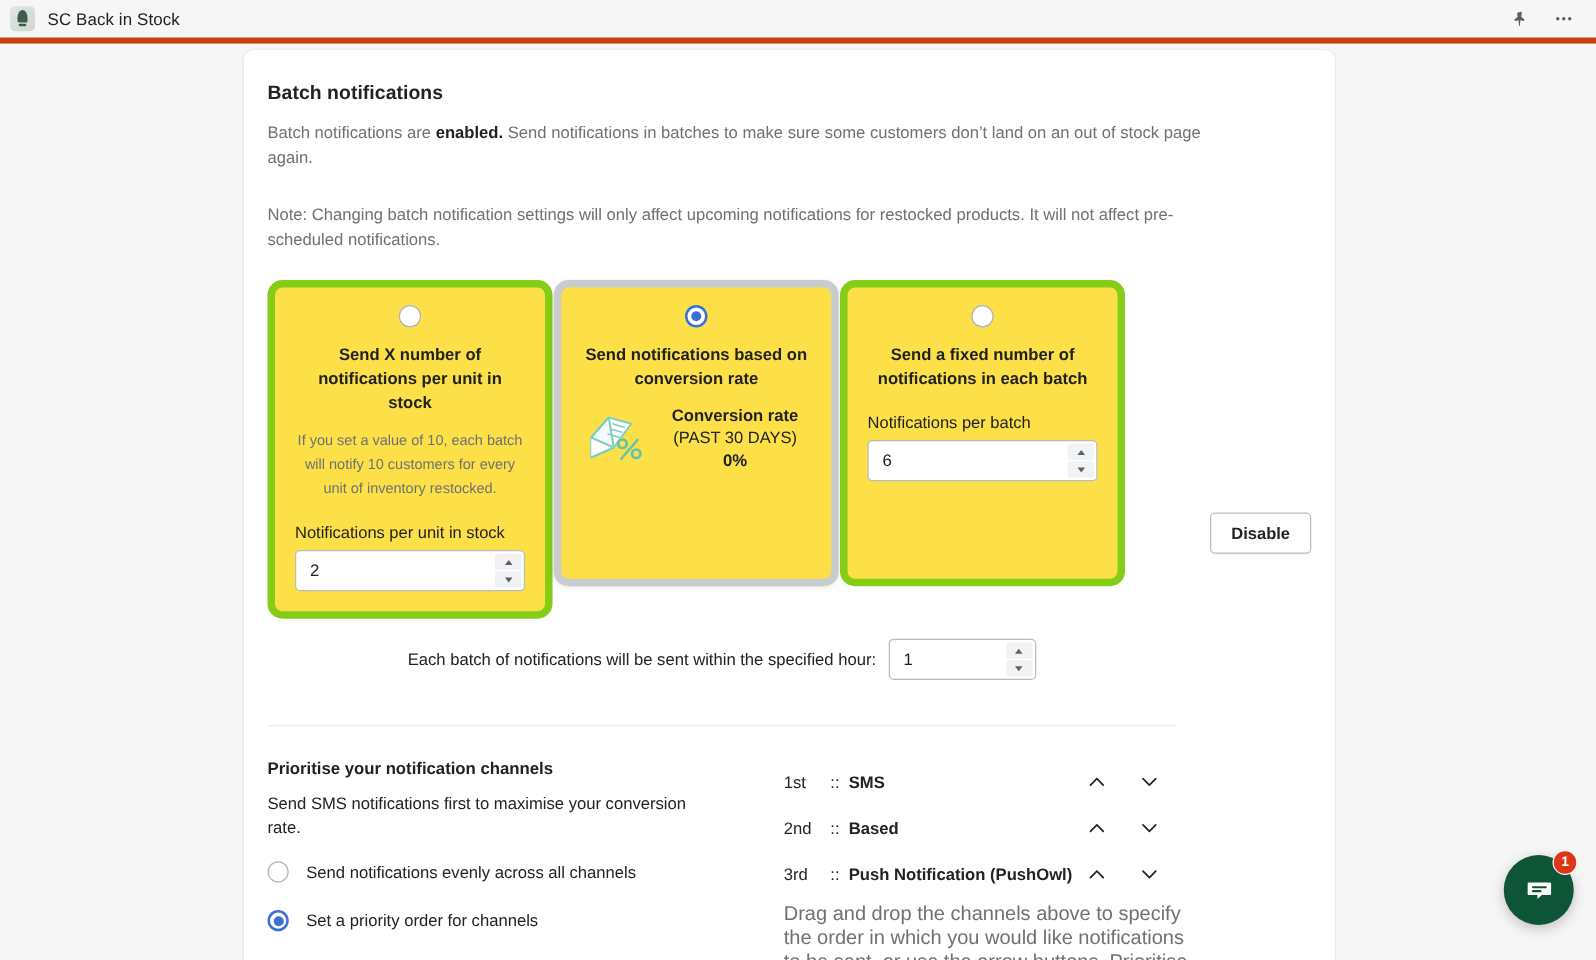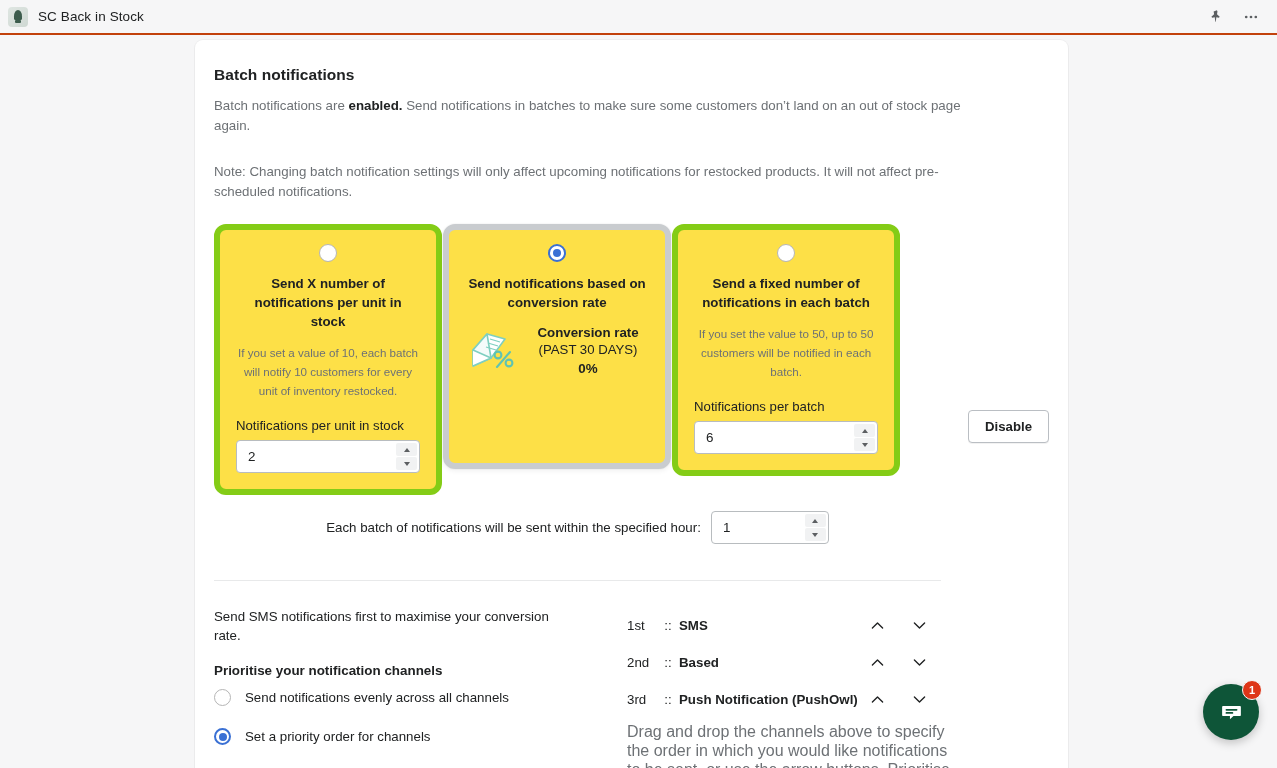--- a/index.html
+++ b/index.html
@@ -10,21 +10,21 @@
     background: #f6f6f7;
     font-family: "Liberation Sans", sans-serif;
     -webkit-font-smoothing: antialiased;
   }
 
   
   #topbar {
     position: absolute; top: 0; left: 0;
     width: 1277px; height: 35px;
     background: #f6f6f7;
-    border-bottom: 2px solid #c2410c;
+    border-bottom: 5px solid #c2410c;
     display: flex; align-items: center;
   }
   #app-icon {
     width: 20px; height: 20px; margin-left: 8px;
     border-radius: 4px;
     background: linear-gradient(135deg,#dfe6e2 0%,#cfd8d3 100%);
     position: relative; flex: none;
     overflow: hidden;
   }
   #app-icon::before {
@@ -332,21 +332,20 @@
               <div class="conv-val">0%</div>
             </div>
           </div>
         </div>
 
         <div class="opt-card">
           <div class="radio-wrap">
             <div class="radio"></div>
           </div>
           <div class="opt-title">Send a fixed number of notifications in each batch</div>
-          <div class="opt-desc">If you set the value to 50, up to 50 customers will be notified in each batch.</div>
           <div class="field-label">Notifications per batch</div>
           <div class="numinput">
             <input class="val" type="text" value="6" style="">
             <div class="stepper">
               <button>
                   <span class="arrow-up"></span>
                 </button>
               <button>
                   <span class="arrow-dn"></span>
                 </button>
@@ -371,22 +370,22 @@
                 <span class="arrow-dn"></span>
               </button>
           </div>
         </div>
       </div>
 
       <div id="divider"></div>
 
       <div id="priority">
         <div id="priority-left">
+          <div id="priority-title">Prioritise your notification channels</div>
           <div id="priority-desc">Send SMS notifications first to maximise your conversion rate.</div>
-          <div id="priority-title">Prioritise your notification channels</div>
 
           <div class="radio-line">
             <div class="radio"></div>
             <span>Send notifications evenly across all channels</span>
           </div>
           <div class="radio-line">
             <div class="radio on"></div>
             <span>Set a priority order for channels</span>
           </div>
         </div>

